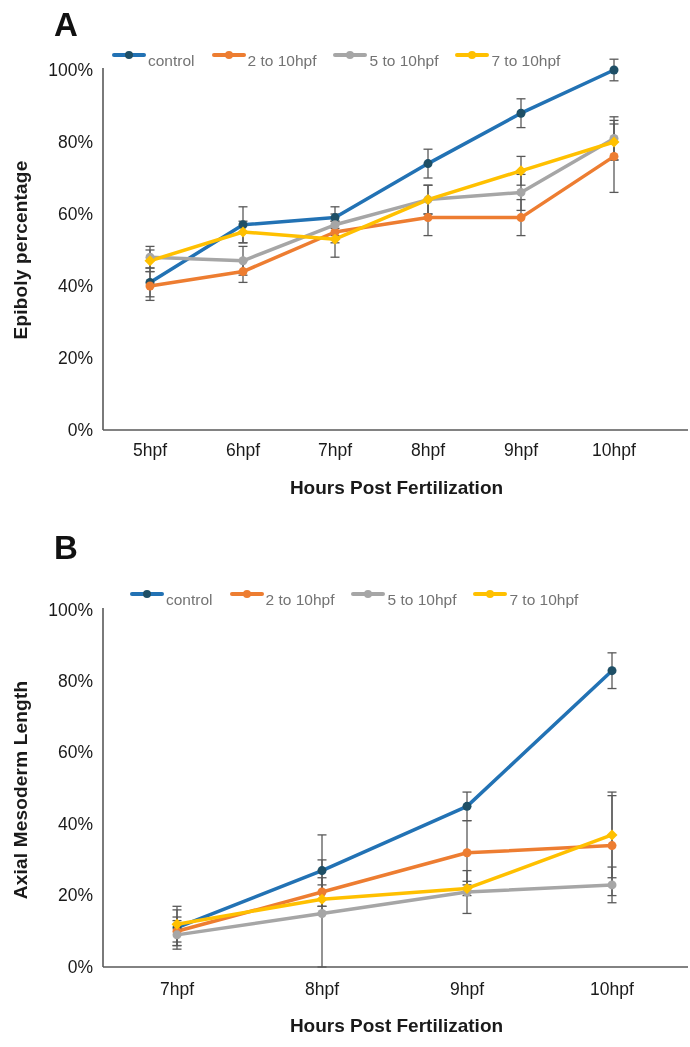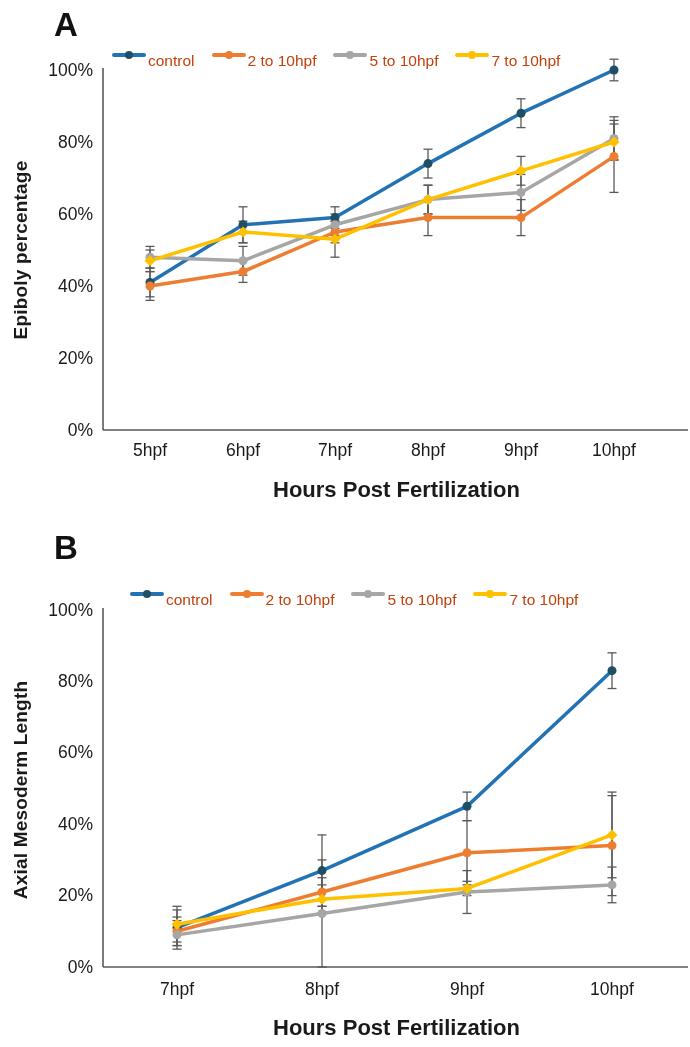--- a/index.html
+++ b/index.html
@@ -22,31 +22,31 @@
     display:flex;align-items:center;white-space:nowrap;
   }
   #legendA{left:112px;}
   #legendB{left:130px;top:60px;}
   .legend-item{display:flex;align-items:center;margin-right:17px;}
   .legend-line{position:relative;width:34px;height:3.5px;border-radius:2px;}
   .legend-dot{
     position:absolute;left:50%;top:50%;width:8px;height:8px;border-radius:50%;
     transform:translate(-50%,-50%);
   }
-  .legend-label{margin-left:2px;font-size:15.5px;color:#c2410c;margin-top:12px;}
+  .legend-label{margin-left:2px;font-size:15.5px;color:#737373;margin-top:12px;}
   .ylabel{
     position:absolute;left:21px;white-space:nowrap;
     transform:translate(-50%,-50%) rotate(-90deg);
     font-size:19px;font-weight:bold;color:#1a1a1a;letter-spacing:.2px;
   }
   #panelA .ylabel{top:250px;}
   #panelB .ylabel{top:267px;}
   .xlabel{
     position:absolute;left:103px;right:0;text-align:center;
-    font-size:22px;font-weight:bold;color:#1a1a1a;
+    font-size:19px;font-weight:bold;color:#1a1a1a;
   }
   #panelA .xlabel{top:477px;}
   #panelB .xlabel{top:492px;}
   svg{position:absolute;left:0;top:0;}
 </style>
 </head>
 <body>
 
 <div id="figure">
 

